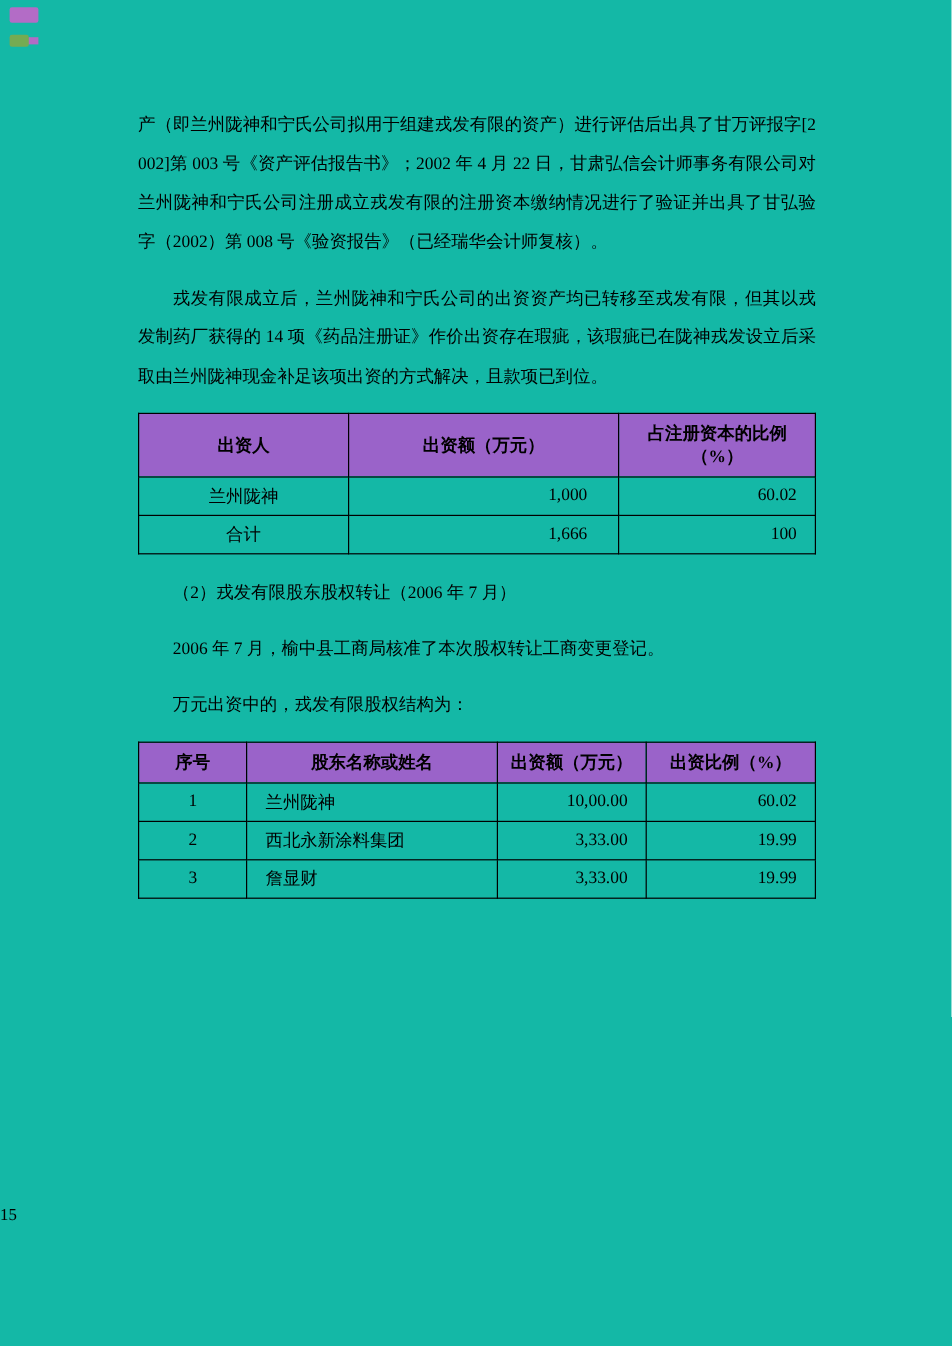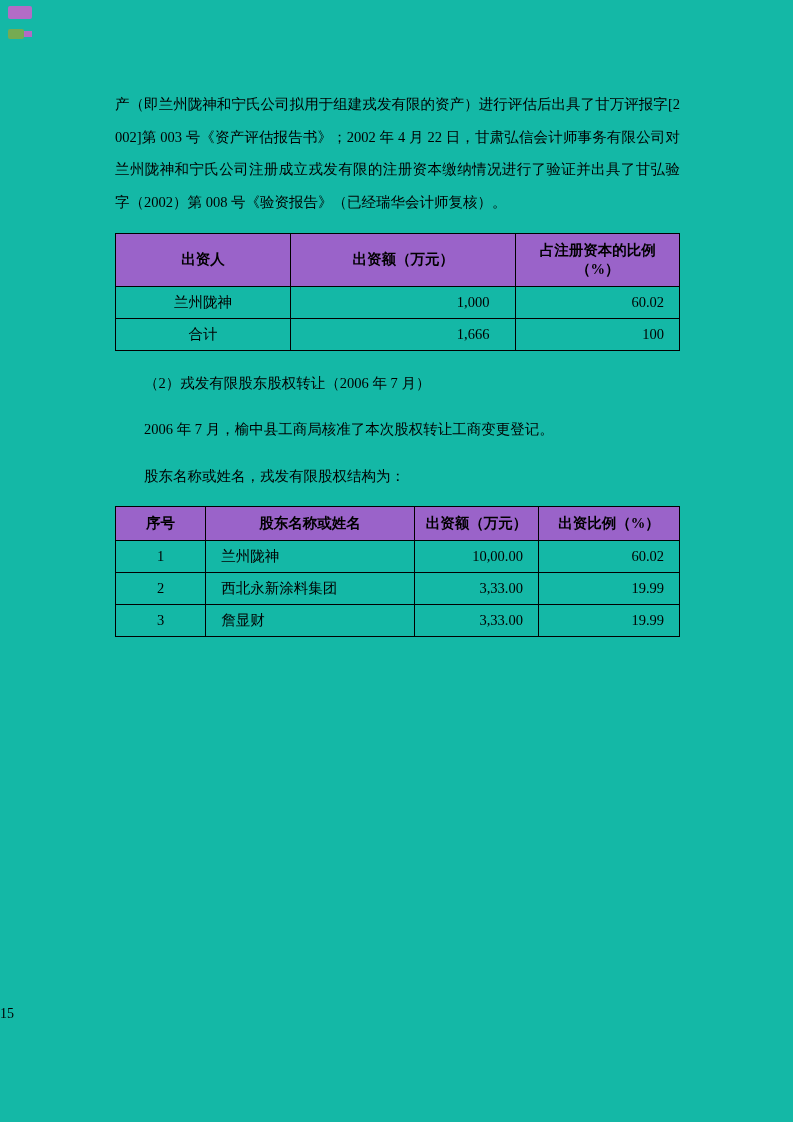--- a/index.html
+++ b/index.html
@@ -85,20 +85,21 @@
 </head>
 <body>
 
 <div class="page">
 
   <span class="mark mark1"></span>
   <span class="mark mark2"></span>
 
   <p class="para no-indent">产（即兰州陇神和宁氏公司拟用于组建戎发有限的资产）进行评估后出具了甘万评报字[2002]第 003 号《资产评估报告书》；2002 年 4 月 22 日，甘肃弘信会计师事务有限公司对兰州陇神和宁氏公司注册成立戎发有限的注册资本缴纳情况进行了验证并出具了甘弘验字（2002）第 008 号《验资报告》（已经瑞华会计师复核）。</p>
 
+  <p class="para">戎发有限成立后，兰州陇神和宁氏公司的出资资产均已转移至戎发有限，但其以戎发制药厂获得的 14 项《药品注册证》作价出资存在瑕疵，该瑕疵已在陇神戎发设立后采取由兰州陇神现金补足该项出资的方式解决，且款项已到位。</p>
 
 
   <table class="tbl">
     <colgroup>
       <col style="width:31%">
       <col style="width:40%">
       <col style="width:29%">
     </colgroup>
     <thead>
       <tr>
@@ -119,21 +120,21 @@
         <td class="right">100</td>
       </tr>
     </tbody>
   </table>
 
   <p class="para">（2）戎发有限股东股权转让（2006 年 7 月）</p>
 
 
   <p class="para">2006 年 7 月，榆中县工商局核准了本次股权转让工商变更登记。</p>
 
-  <p class="para">股东名称或姓名，戎发有限股权结构为：</p>
+  <p class="para">万元出资中的，戎发有限股权结构为：</p>
 
   <table class="tbl">
     <colgroup>
       <col style="width:16%">
       <col style="width:37%">
       <col style="width:22%">
       <col style="width:25%">
     </colgroup>
     <thead>
       <tr>

